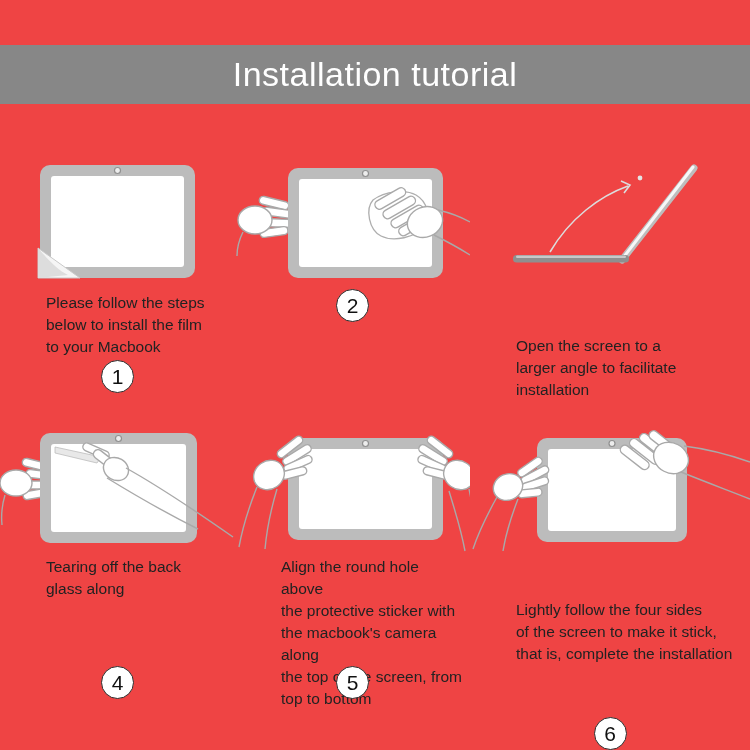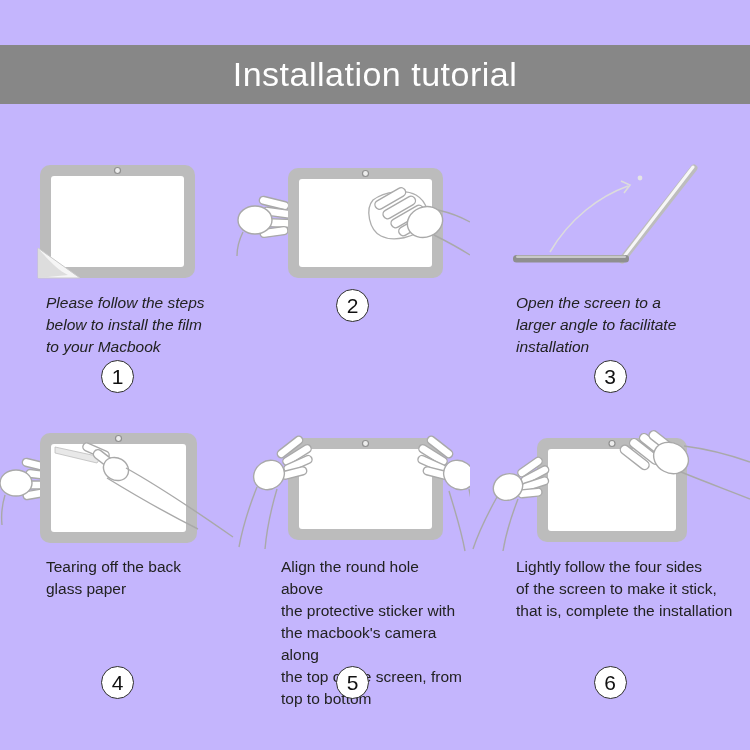--- a/index.html
+++ b/index.html
@@ -1,49 +1,49 @@
 <!DOCTYPE html>
 <html><head>
 <meta charset="utf-8">
 <style>
   html,body{margin:0;padding:0;background:#ffffff;}
   .page{
     position:relative;
     width:750px;height:750px;
-    background:#c4b5fd;
+    background:#ef4444;
     font-family:"Liberation Sans","DejaVu Sans",sans-serif;
     overflow:hidden;
   }
   .banner{
     position:absolute;left:0;top:45px;width:750px;height:59px;
     display:flex;align-items:center;justify-content:center;
   }
   .banner-title{
     margin:0;font-size:34px;font-weight:400;letter-spacing:0.5px;
   }
   .steps{position:absolute;left:0;top:104px;width:750px;}
   .row{display:flex;}
   .row1{height:291px;}
   .row2{height:355px;}
   .step{display:flex;flex-direction:column;}
   .w-norm{width:235px;}
-  .w-wide{width:280px;}
+  .w-wide{width:280px;gap:43px;}
   .illus{flex:0 0 auto;}
   .row1 .illus{height:185px;}
   .row2 .illus{height:158px;}
   .illus svg{display:block;}
   .caption{
     margin:0;
     padding:3px 6px 0 46px;
     font-size:15.5px;
     line-height:22px;
     color:#222222;
     white-space:pre-line;
   }
-  .row1 .caption{height:70px;font-style:italic;}
+  .row1 .caption{height:70px;}
   .row2 .caption{height:110px;}
   .num-wrap{
     display:flex;justify-content:center;align-items:flex-start;
     height:36px;
   }
   .num{
     box-sizing:border-box;
     width:33px;height:33px;border-radius:50%;
     border:1.6px solid #2d2d2d;
     display:flex;align-items:center;justify-content:center;
@@ -157,21 +157,21 @@
               <rect x="92" y="60" width="26" height="9" rx="4.5" transform="rotate(38 105 64)"></rect>
               <ellipse cx="116" cy="74" rx="13" ry="11" transform="rotate(30 116 74)"></ellipse>
             </g>
             <g stroke="#a9a9a9" stroke-width="1.4" fill="none">
               <path d="M107,83 C138,102 168,119 198,134"></path>
               <path d="M126,73 C162,93 200,119 233,142"></path>
             </g>
           </svg>
         </div>
         <p class="caption">Tearing off the back
-glass paper</p>
+glass along</p>
         <div class="num-wrap">
           <span class="num">4</span>
         </div>
       </article>
 
       <article class="step w-norm">
         <div class="illus">
           <svg width="235" height="158" viewBox="0 0 235 158">
             <rect x="53" y="43" width="155" height="102" rx="10" fill="#bcbcbc"></rect>
             <rect x="64" y="54" width="133" height="80" rx="3" fill="#ffffff"></rect>

